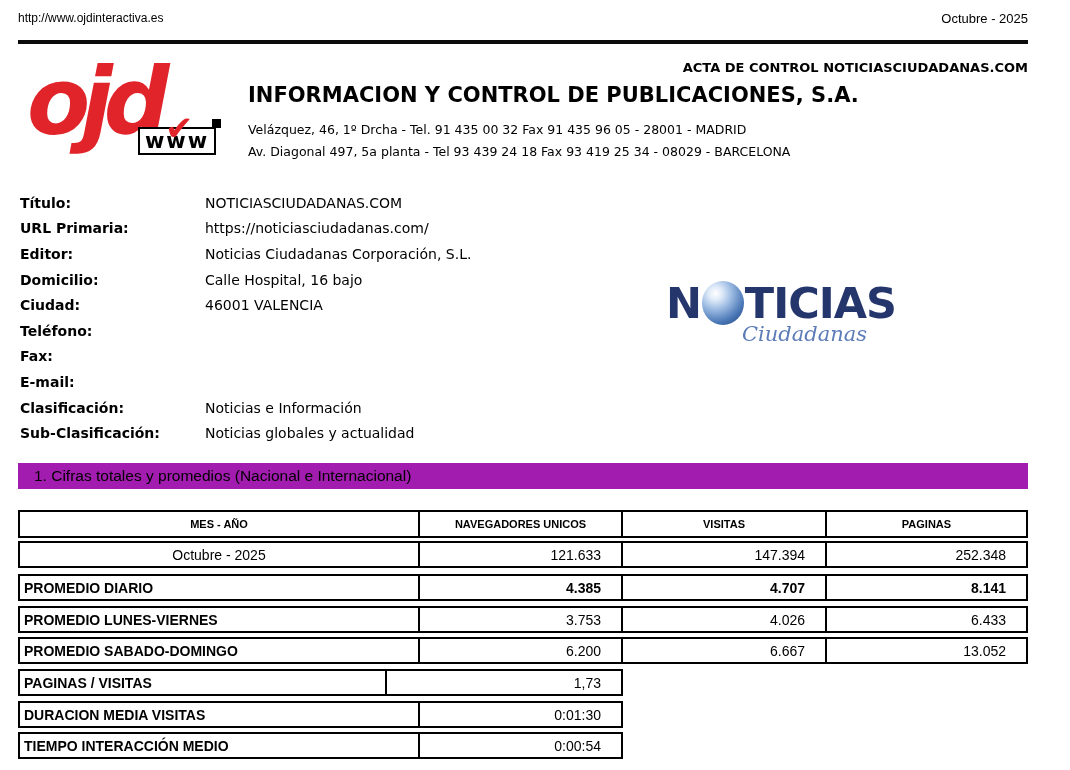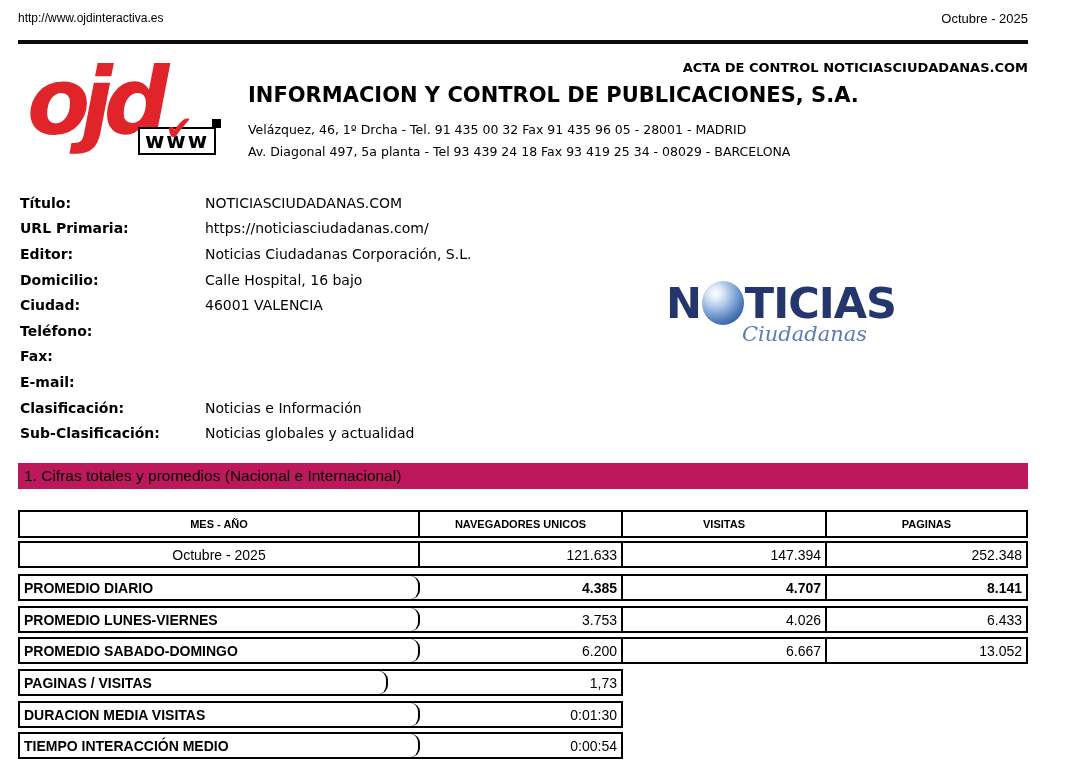--- a/index.html
+++ b/index.html
@@ -38,34 +38,34 @@
   
   .noticias-logo { position:absolute; left:666px; top:280px; width:230px; height:66px; }
   .noticias-word { display:flex; align-items:center; font-size:43px; font-weight:bold;
                    color:#25366d; letter-spacing:-1px; line-height:46px; }
   .globe { width:44px; height:44px; border-radius:50%; margin:0 1px;
            background:radial-gradient(circle at 32% 28%, #ffffff 0%, #dfeaf8 16%, #9cbbe2 38%, #4a77b6 68%, #1d3d75 100%); }
   .noticias-script { position:absolute; left:76px; top:42px; font-family:"DejaVu Serif","Liberation Serif",serif;
                      font-style:italic; font-size:21px; color:#5c7cb8; }
 
   
-  .section-bar { position:absolute; left:18px; top:463px; width:1010px; height:26px; background:#be185d;
-                 font-family:"Liberation Sans",sans-serif; font-size:15.5px; line-height:26px; padding-left:6px; }
+  .section-bar { position:absolute; left:18px; top:463px; width:1010px; height:26px; background:#a21caf;
+                 font-family:"Liberation Sans",sans-serif; font-size:15.5px; line-height:26px; padding-left:16px; }
 
   
   .trow { position:absolute; left:18px; display:flex; border:2px solid #000; background:#fff;
           font-family:"Liberation Sans",sans-serif; }
   .cell { border-right:2px solid #000; display:flex; align-items:center; font-size:14px; overflow:hidden; }
   .cell:last-child { border-right:none; }
   .c0 { width:400px; } .c1 { width:203px; } .c2 { width:204px; } .c3 { width:199px; }
   .c1s { width:201px; }
   .hc  { justify-content:center; font-weight:bold; font-size:11px; }
   .ctr { justify-content:center; }
-  .num { justify-content:flex-end; padding-right:4px; }
-  .lbl { font-weight:bold; padding-left:4px;border-radius:9px; }
+  .num { justify-content:flex-end; padding-right:20px; }
+  .lbl { font-weight:bold; padding-left:4px; }
   .bold{ font-weight:bold; }
 </style>
 </head>
 <body>
 
 <div class="page">
 
   <div class="topbar-url">http://www.ojdinteractiva.es</div>
   <div class="topbar-period">Octubre - 2025</div>
   <div class="top-rule"></div>

